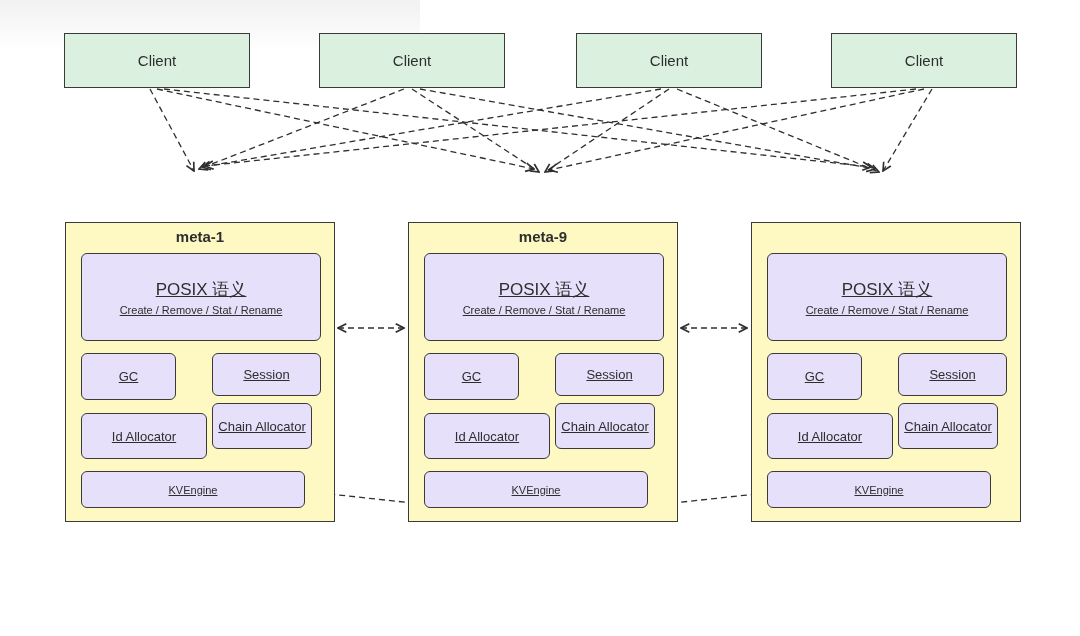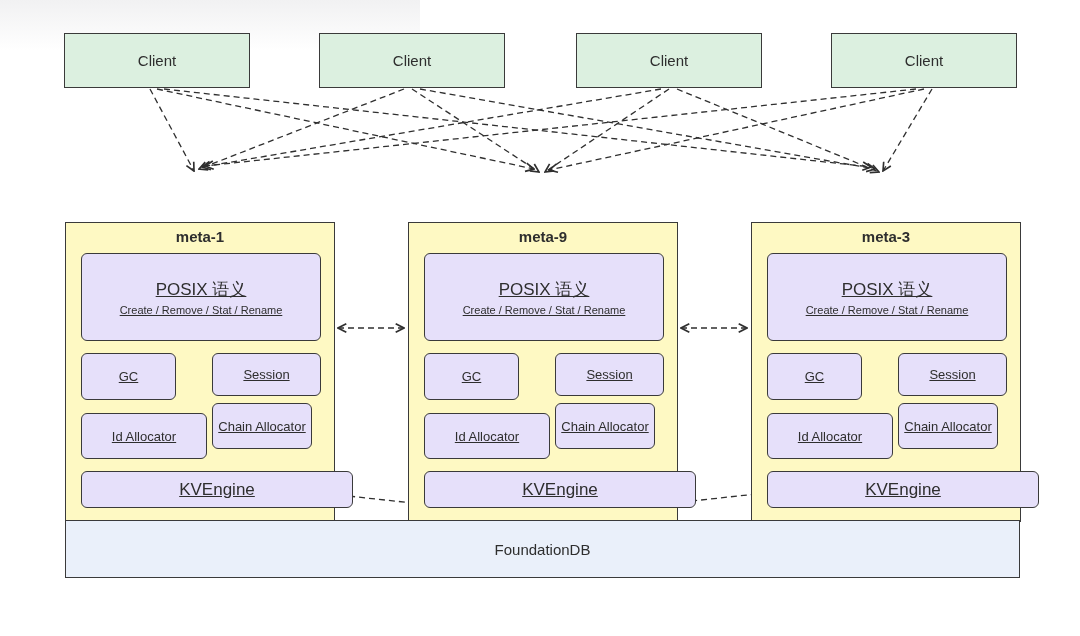--- a/index.html
+++ b/index.html
@@ -89,22 +89,22 @@
   }
   .posix-title { font-size: 17px; }
   .posix-sub { font-size: 11px; }
   .mod { font-size: 13px; }
   .mod-a { left: 15px;  top: 130px; width: 95px; height: 47px; }
   .mod-b { left: 146px; top: 130px; width: 109px; height: 43px; }
   .mod-c { left: 15px;  top: 190px; width: 126px; height: 46px; }
   .mod-d { left: 146px; top: 180px; width: 100px; height: 46px; }
   .engine {
     left: 15px; top: 248px;
-    width: 272px; height: 37px;
-    font-size: 17px;
+    width: 224px; height: 37px;
+    font-size: 11px;
   }
   .fdb {
     left: 65px; top: 520px;
     width: 955px; height: 58px;
     background: var(--storage-fill, #eaf0fa);
     font-size: 15px;
   }
 </style>
 </head>
 <body>
@@ -176,28 +176,24 @@
       <div class="posix-sub">Create / Remove / Stat / Rename</div>
     </div>
     <div class="inner mod mod-a">GC</div>
     <div class="inner mod mod-b">Session</div>
     <div class="inner mod mod-c">Id Allocator</div>
     <div class="inner mod mod-d">Chain Allocator</div>
     <div class="inner engine">KVEngine</div>
   </div>
 
   <div class="node meta" style="left:751px">
-    <div class="meta-title">meta-3</div>
     <div class="inner posix">
       <div class="posix-title">POSIX 语义</div>
       <div class="posix-sub">Create / Remove / Stat / Rename</div>
     </div>
     <div class="inner mod mod-a">GC</div>
     <div class="inner mod mod-b">Session</div>
     <div class="inner mod mod-c">Id Allocator</div>
     <div class="inner mod mod-d">Chain Allocator</div>
     <div class="inner engine">KVEngine</div>
   </div>
 
-  <div class="node fdb">
-    <span>FoundationDB</span>
-  </div>
 </div>
 
 </body></html>

